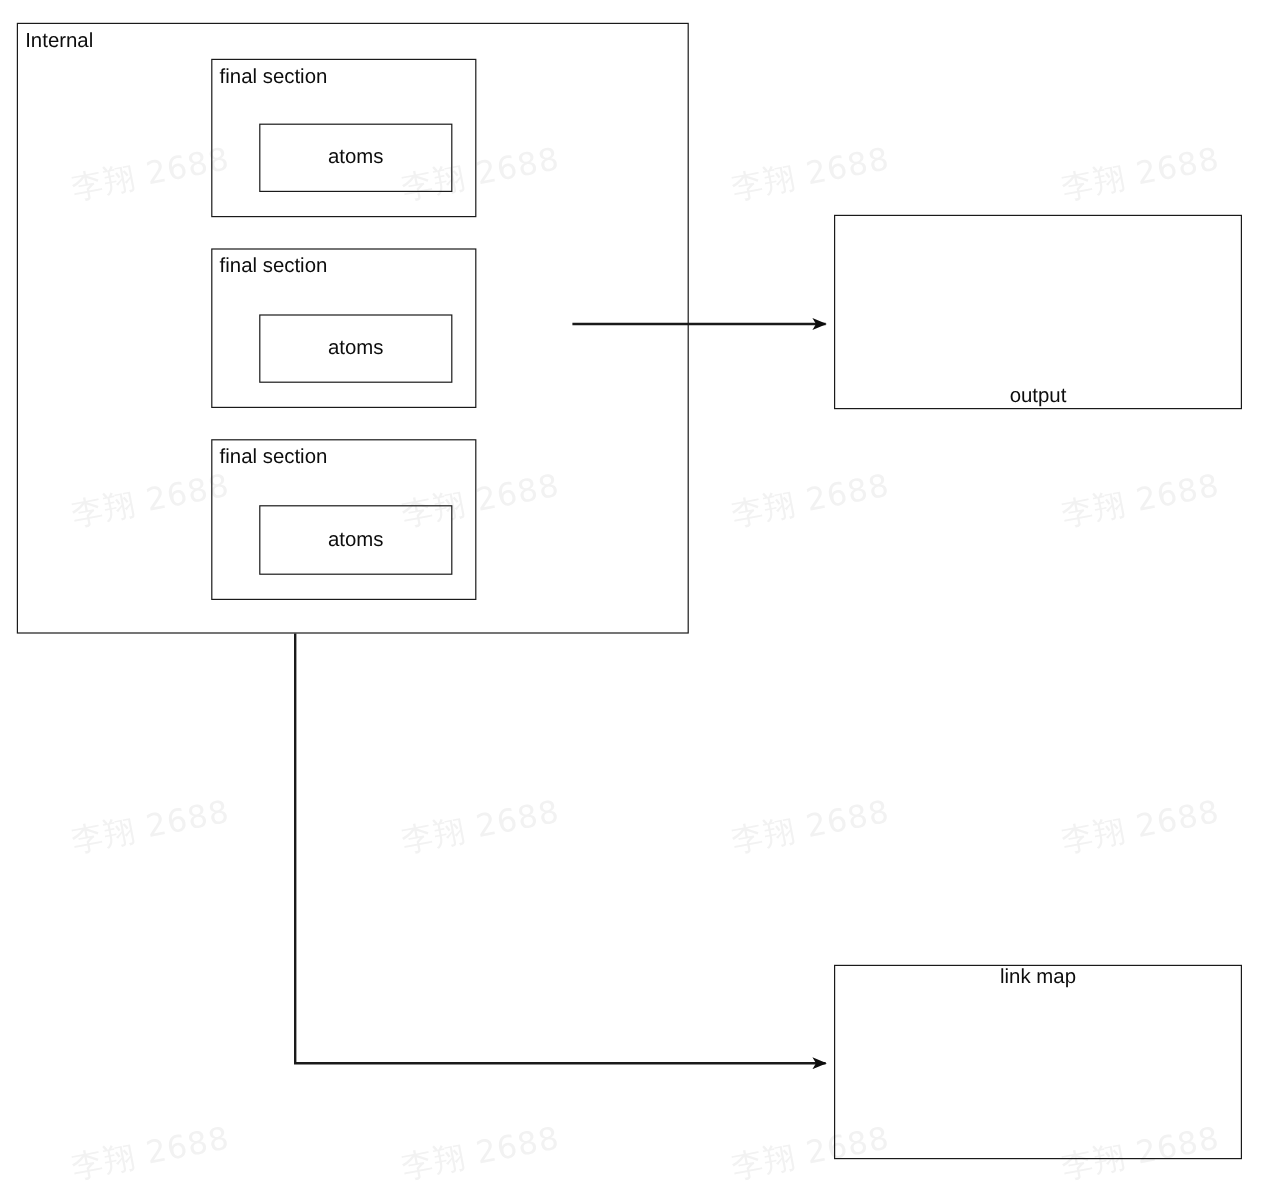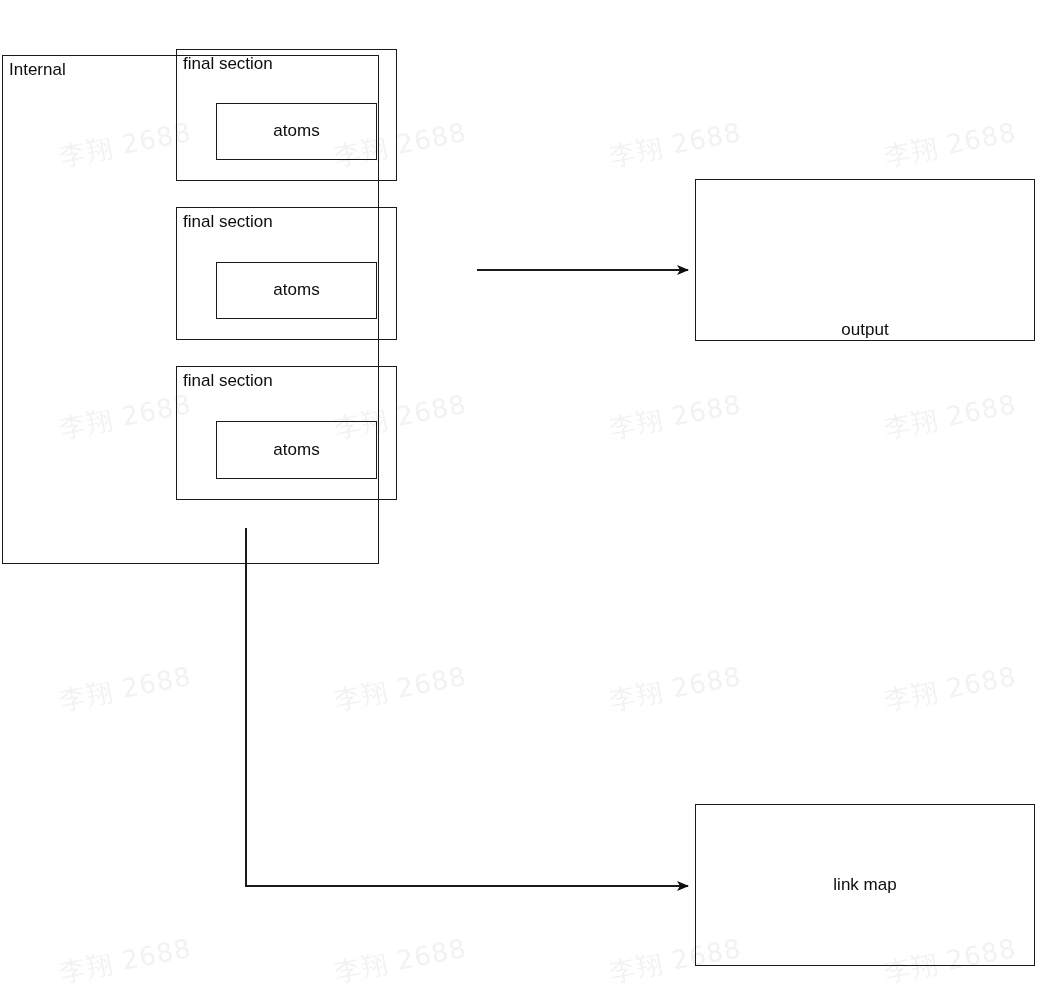--- a/index.html
+++ b/index.html
@@ -84,21 +84,21 @@
       <div class="watermark" style="left: 60px; top: 684px;">李翔 2688</div>
       <div class="watermark" style="left: 335px; top: 684px;">李翔 2688</div>
       <div class="watermark" style="left: 610px; top: 684px;">李翔 2688</div>
       <div class="watermark" style="left: 885px; top: 684px;">李翔 2688</div>
       <div class="watermark" style="left: 60px; top: 956px;">李翔 2688</div>
       <div class="watermark" style="left: 335px; top: 956px;">李翔 2688</div>
       <div class="watermark" style="left: 610px; top: 956px;">李翔 2688</div>
       <div class="watermark" style="left: 885px; top: 956px;">李翔 2688</div>
     </div>
 
-  <div class="shape" id="internal-box" style="left: 2px; top: 19px; width: 377px; height: 509px; margin-top: 36px;">
+  <div class="shape" id="internal-box" style="left: 14px; top: 19px; width: 560px; height: 509px;">
     <span class="box-label label-topleft">Internal</span>
   </div>
 
   <div id="sections-host">
       <div class="shape" style="left: 176px; top: 49px; width: 221px; height: 132px;">
         <span class="box-label label-topleft">final section</span>
       </div>
       <div class="shape" style="left: 176px; top: 207px; width: 221px; height: 133px;">
         <span class="box-label label-topleft">final section</span>
       </div>
@@ -113,21 +113,21 @@
       </div>
       <div class="shape" style="left: 216px; top: 421px; width: 161px; height: 58px; display: flex; align-items: center; justify-content: center;">
         <span class="box-label" style="position: static;">atoms</span>
       </div>
     </div>
 
   <div id="targets-host">
       <div class="shape" style="left: 695px; top: 179px; width: 340px; height: 162px; display: flex; align-items: flex-end; justify-content: center;">
         <span class="box-label" style="position: static;">output</span>
       </div>
-      <div class="shape" style="left: 695px; top: 804px; width: 340px; height: 162px; display: flex; align-items: center; justify-content: center;">
+      <div class="shape" style="left: 695px; top: 804px; width: 340px; height: 162px; display: flex; justify-content: center;">
         <span class="box-label" style="position: static;">link map</span>
       </div>
     </div>
 
   <svg id="edge-layer" viewBox="0 0 1054 984" width="1054" height="984">
     <defs>
       <marker id="arrowhead" markerWidth="12" markerHeight="10" refX="11" refY="5" orient="auto" markerUnits="userSpaceOnUse">
         <path d="M0,0 L12,5 L0,10 L3,5 Z" fill="#0d0d0d"></path>
       </marker>
     </defs>

